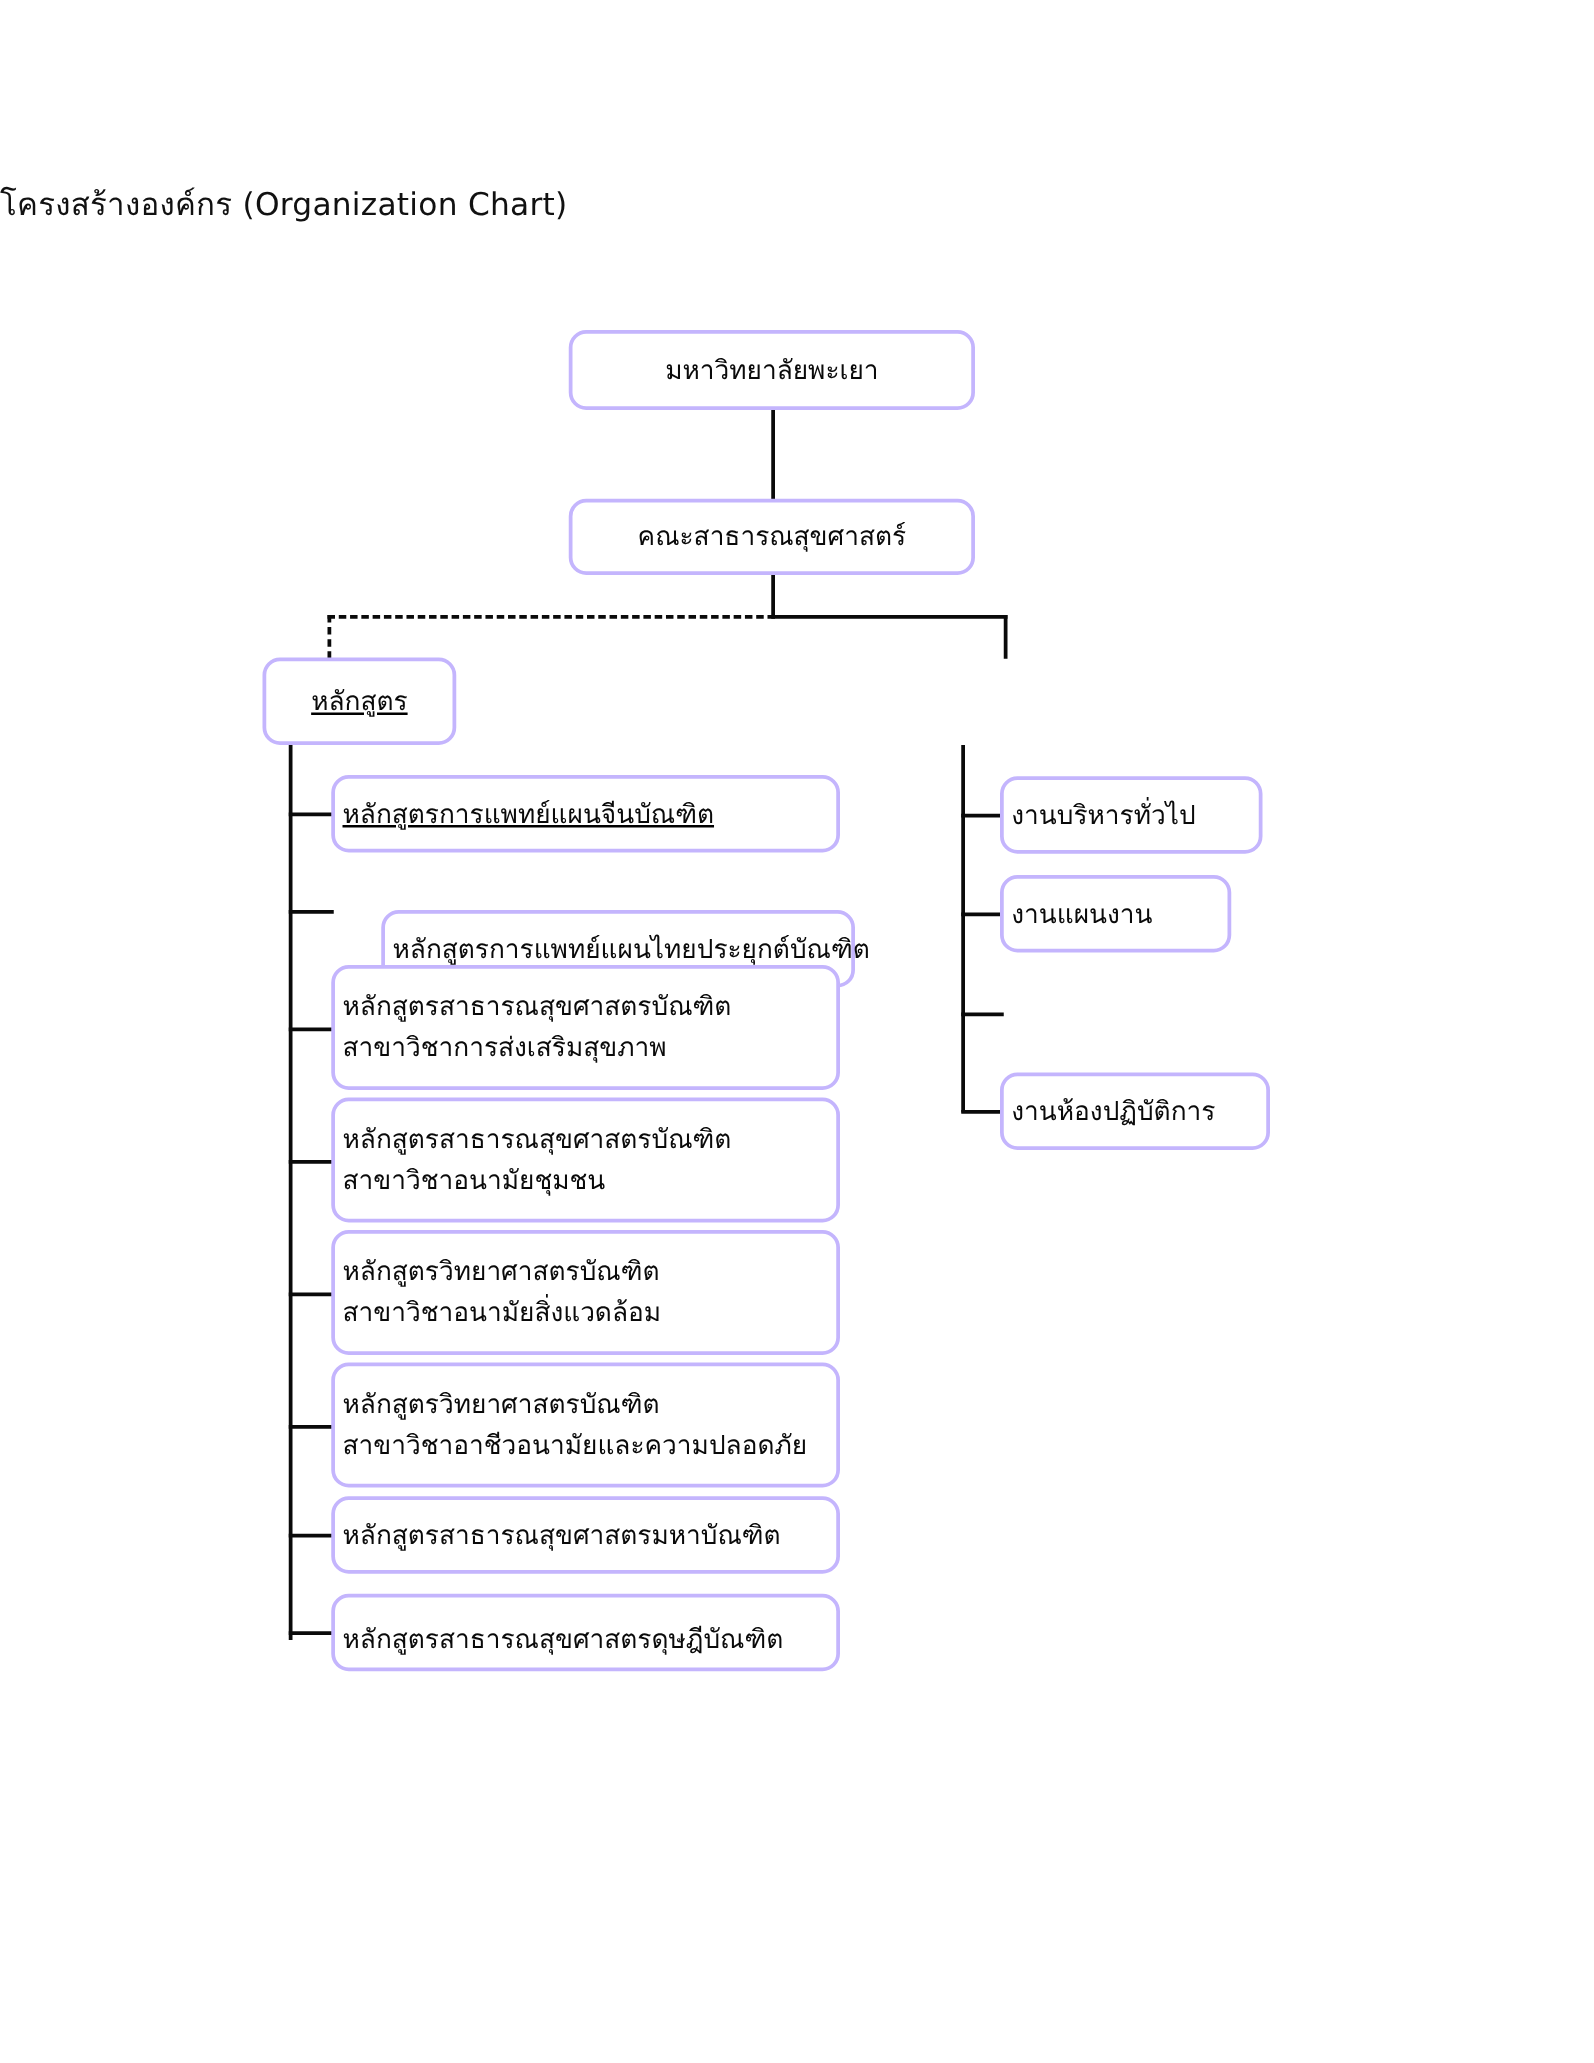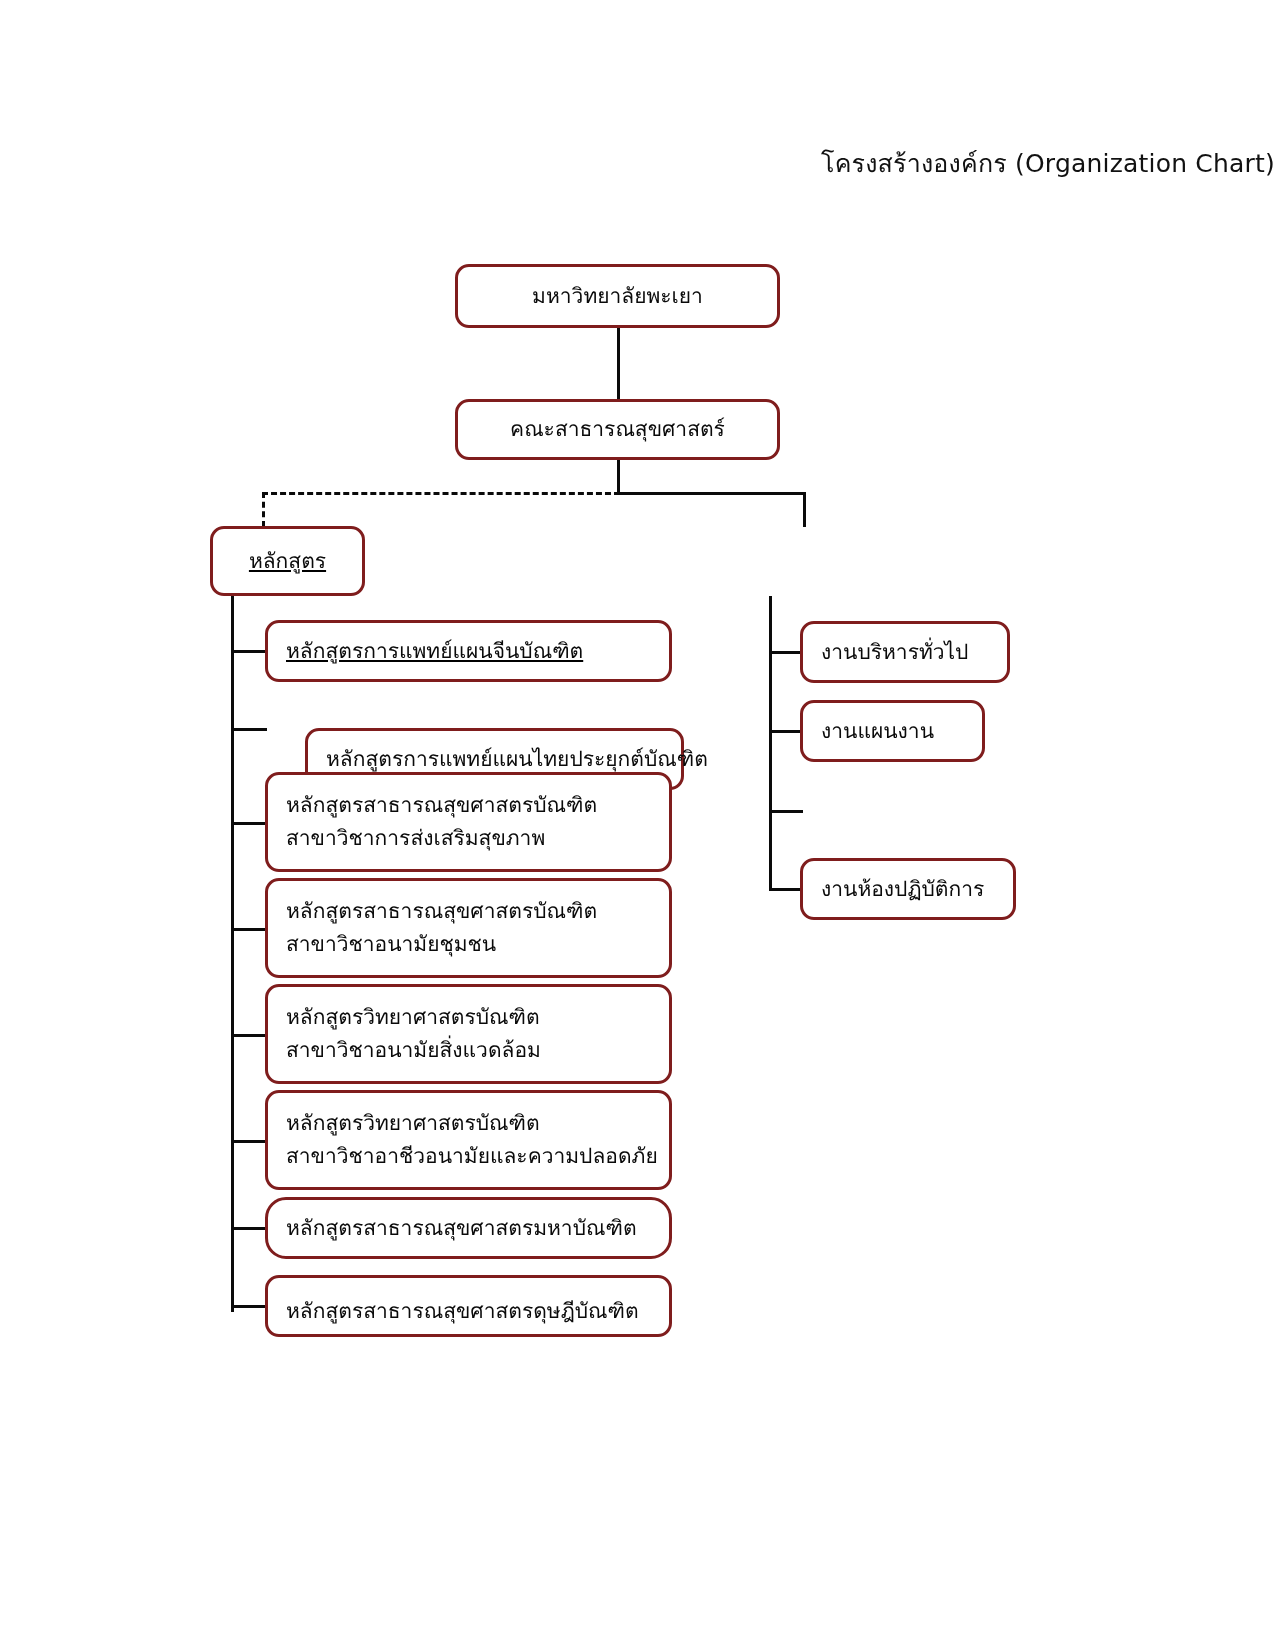--- a/index.html
+++ b/index.html
@@ -16,36 +16,36 @@
     width: 1275px;
     height: 1650px;
     background: #ffffff;
     overflow: hidden;
   }
   #chart-title {
     position: absolute;
     left: 0;
     top: 143px;
     width: 1275px;
-    text-align: right;
+    text-align: left;
     font-size: 25px;
     font-weight: 400;
     letter-spacing: 0.2px;
     color: #111111;
   }
   .node {
     position: absolute;
     box-sizing: border-box;
-    border: 3px solid #7f1d1d;
+    border: 3px solid #c4b5fd;
     border-radius: 14px;
     background: #ffffff;
     display: flex;
     flex-direction: column;
     justify-content: center;
-    padding: 6px 18px;
+    padding: 6px 6px;
   }
   .node .line {
     font-size: 21px;
     line-height: 1.55;
     color: #0a0a0a;
     white-space: nowrap;
   }
   .node.center .line {
     text-align: center;
     width: 100%;
@@ -132,21 +132,21 @@
   <div class="node left" style="left:265px; top:984px; width:407px; height:100px;">
     <div class="line">หลักสูตรวิทยาศาสตรบัณฑิต</div>
     <div class="line">สาขาวิชาอนามัยสิ่งแวดล้อม</div>
   </div>
 
   <div class="node left" style="left:265px; top:1090px; width:407px; height:100px;">
     <div class="line">หลักสูตรวิทยาศาสตรบัณฑิต</div>
     <div class="line">สาขาวิชาอาชีวอนามัยและความปลอดภัย</div>
   </div>
 
-  <div class="node left" style="left:265px; top:1197px; width:407px; height:62px;border-radius:21px;">
+  <div class="node left" style="left:265px; top:1197px; width:407px; height:62px;">
     <div class="line">หลักสูตรสาธารณสุขศาสตรมหาบัณฑิต</div>
   </div>
 
   <div class="node left" style="left:265px; top:1275px; width:407px; height:62px;justify-content:flex-end;">
     <div class="line">หลักสูตรสาธารณสุขศาสตรดุษฎีบัณฑิต</div>
   </div>
 
   <div class="conn v" style="left:769px; top:596px; height:294px;"></div>
 
   <div class="conn h" style="left:769px; top:651px; width:34px;"></div>

